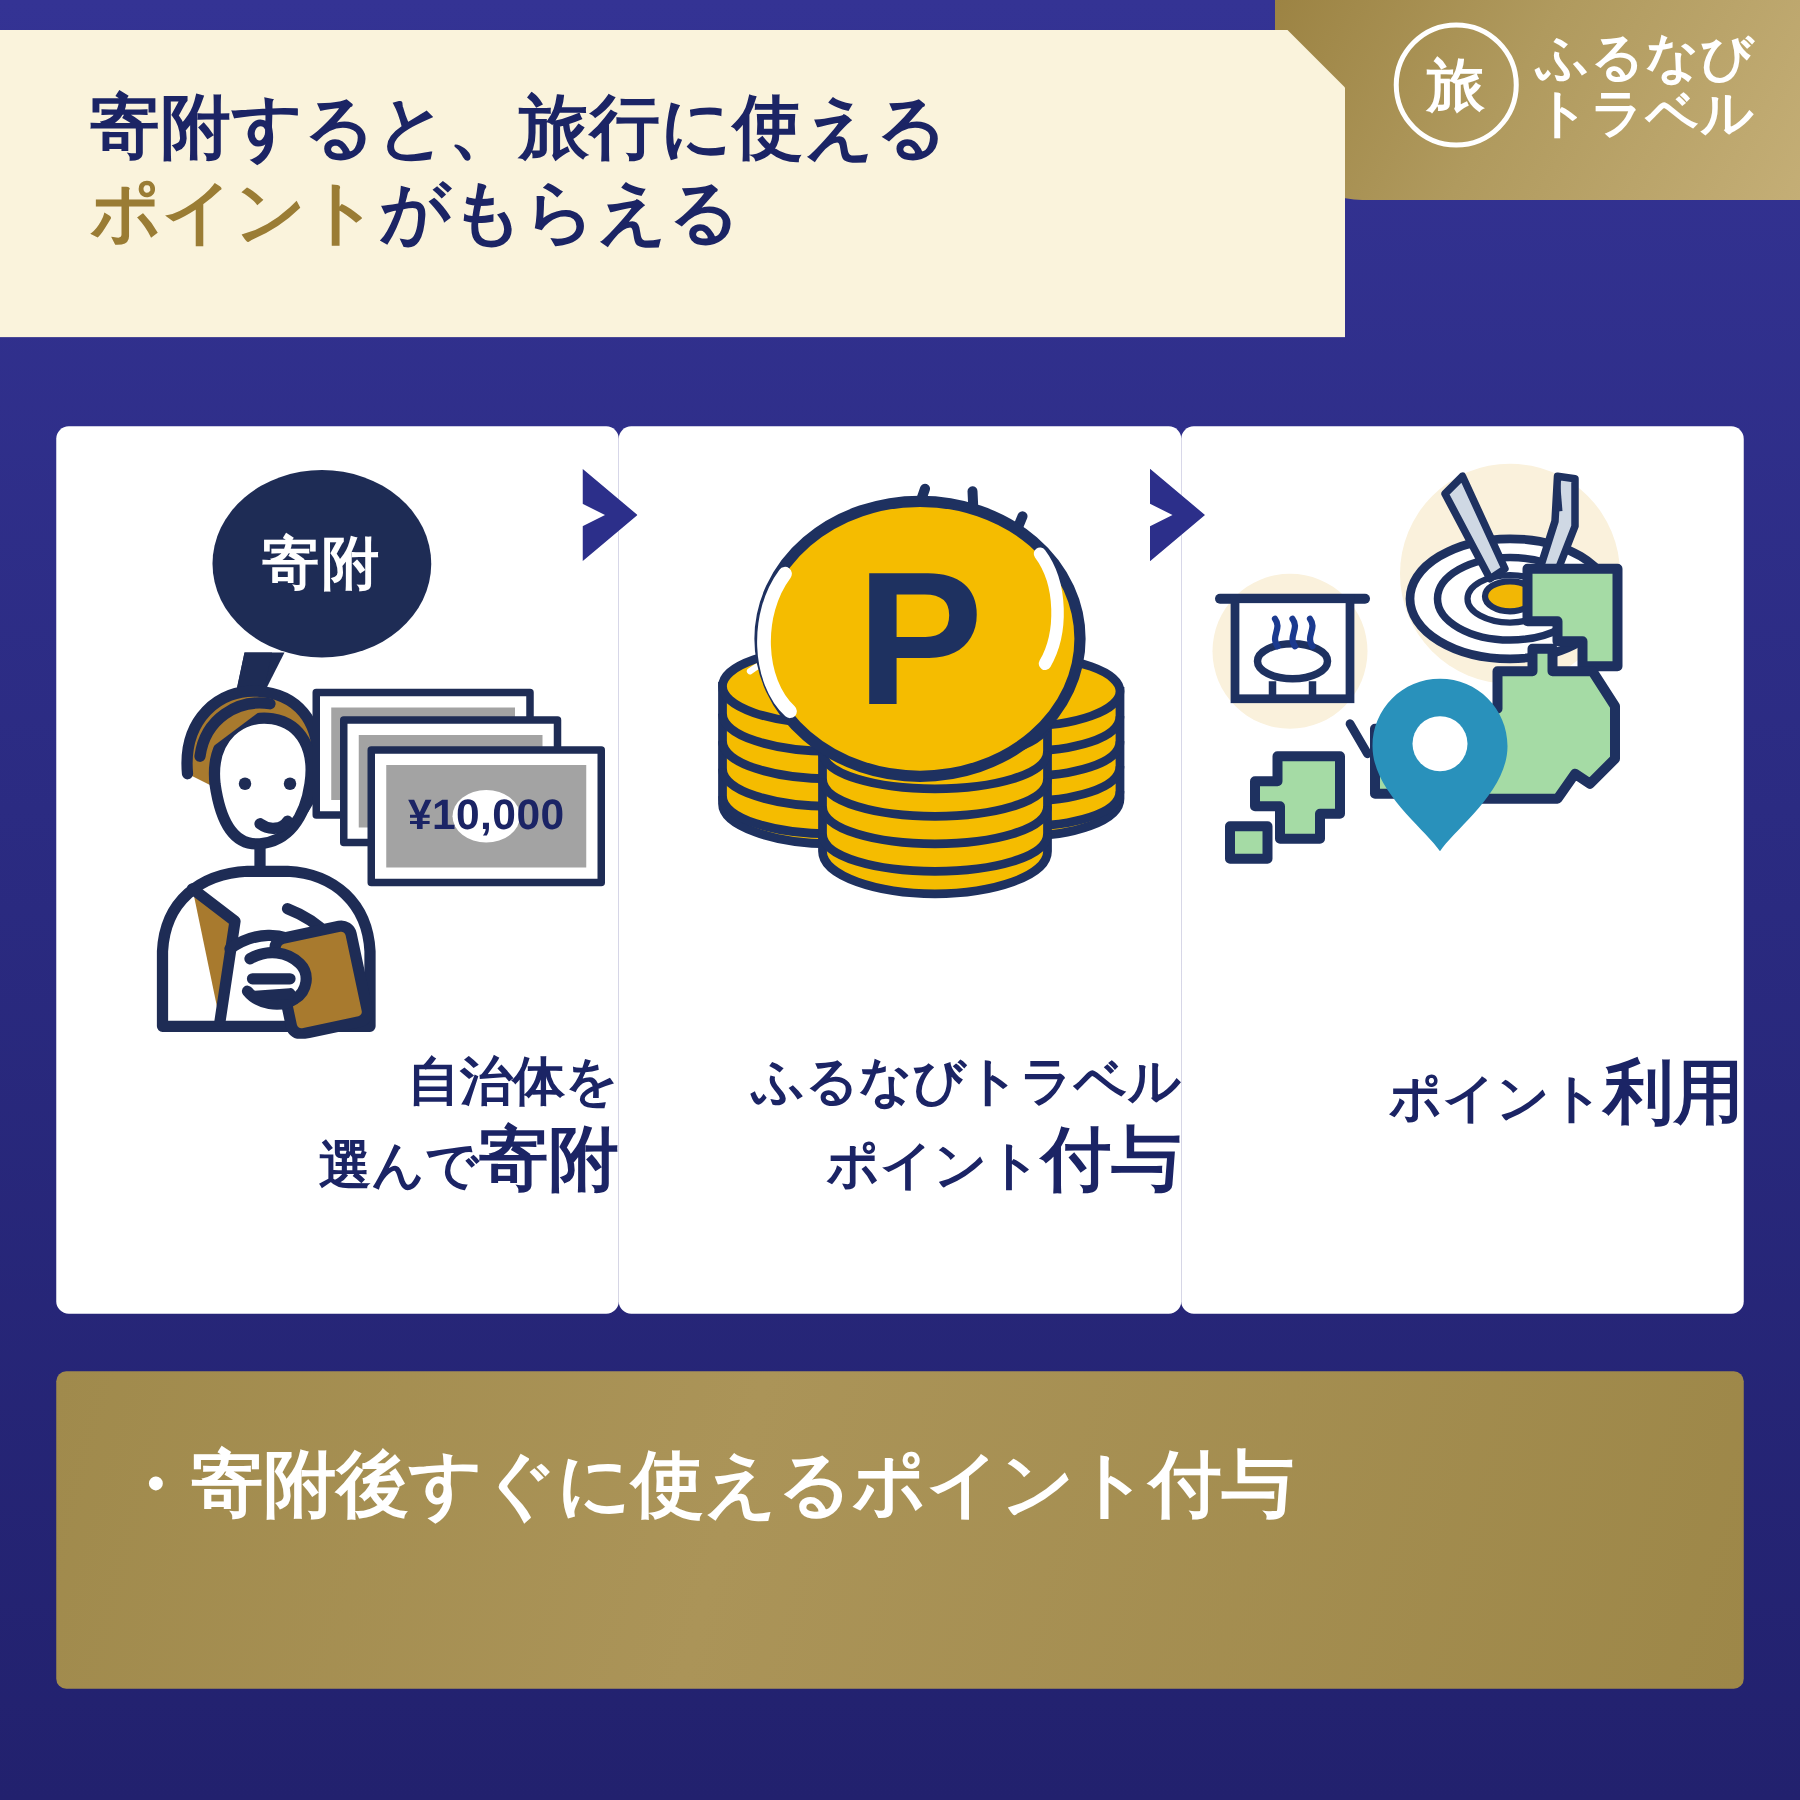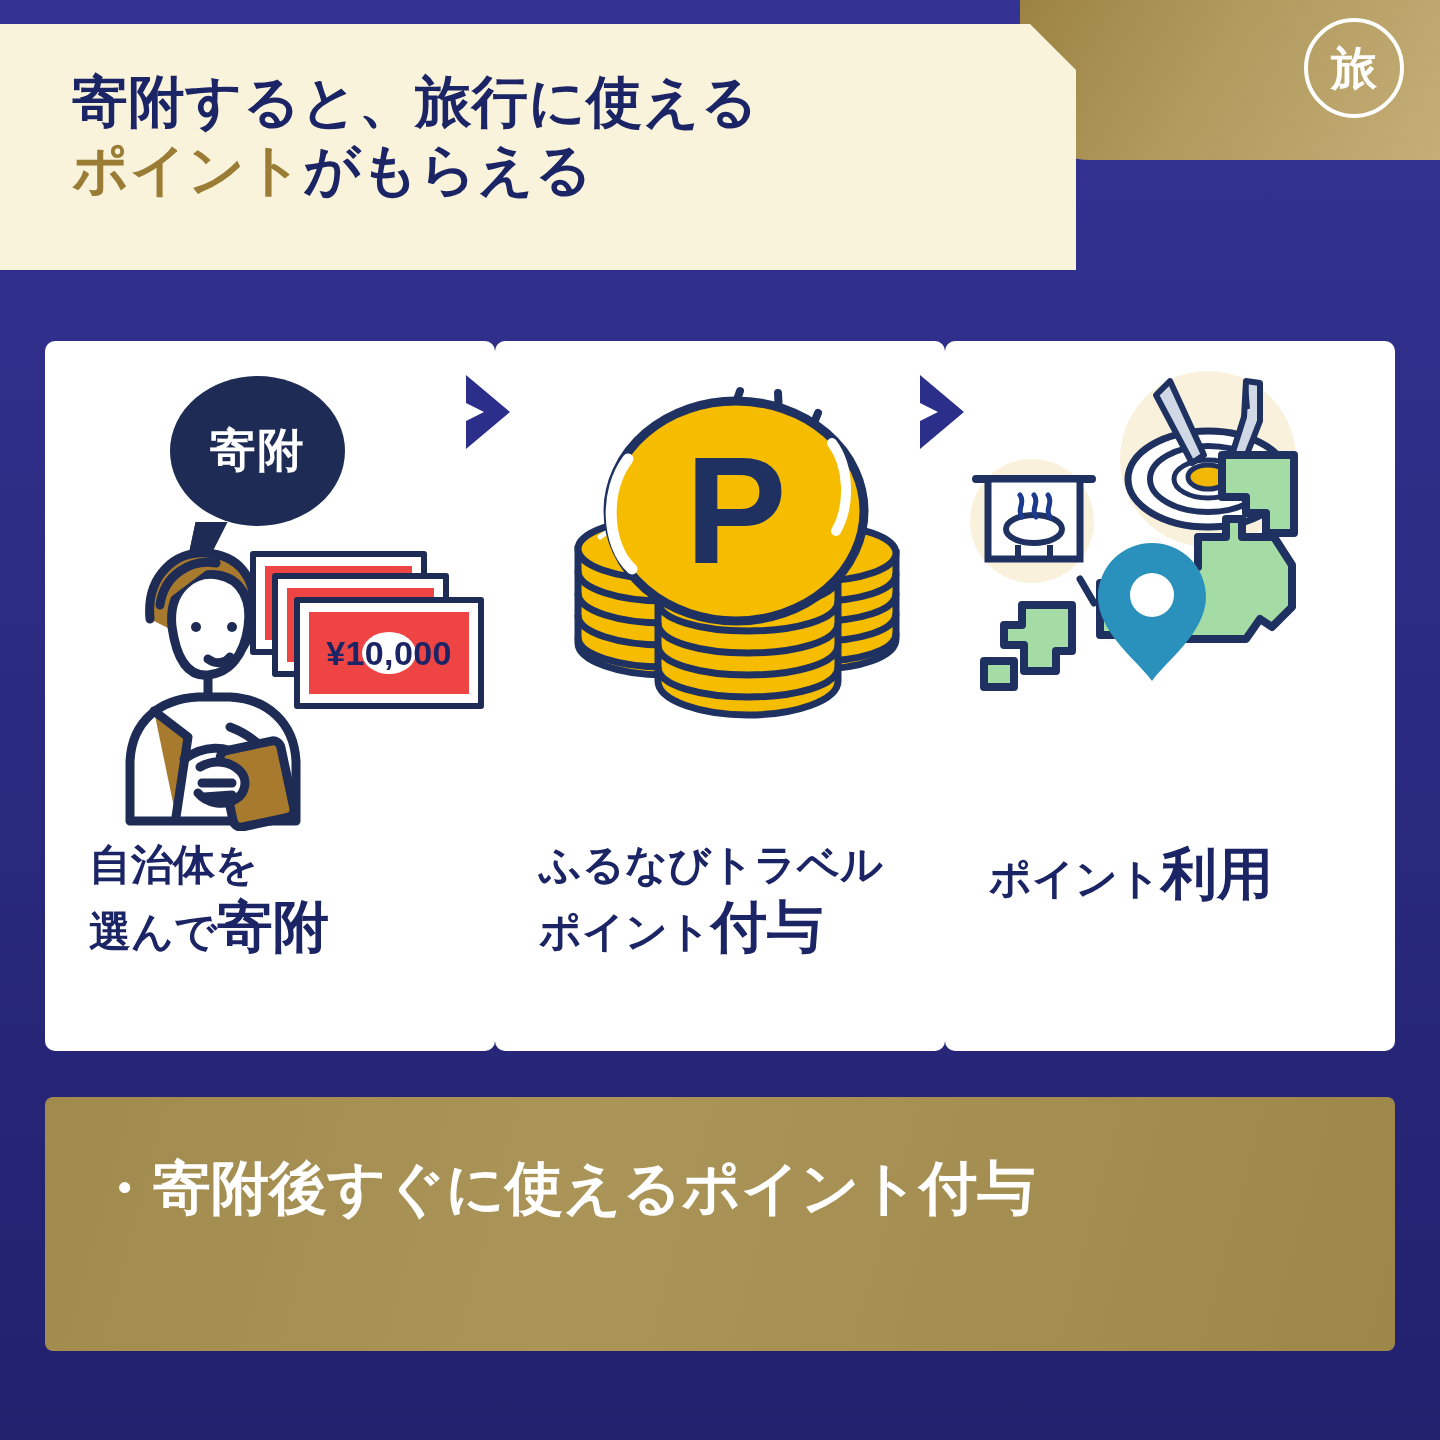--- a/index.html
+++ b/index.html
@@ -43,21 +43,21 @@
 
   
   .cards{position:absolute;left:45px;top:341px;width:1350px;height:710px;display:flex;}
   .card{
     position:relative;flex:1;background:#ffffff;border-radius:10px;
     display:flex;flex-direction:column;align-items:center;
   }
   .card-art{position:relative;width:100%;height:500px;}
   .card-caption{
     position:absolute;left:0;right:0;top:498px;
-    text-align:left;color:#1b2465;font-weight:bold;line-height:1.26;margin-left:44px;
+    text-align:right;color:#1b2465;font-weight:bold;line-height:1.26;
   }
   .cap-l1{font-size:42px;display:block;}
   .cap-l2{font-size:42px;display:block;}
   .cap-big{font-size:56px;}
 
   
   .chev{position:absolute;top:375px;width:44px;height:74px;z-index:5;}
   .chev1{left:466px;}
   .chev2{left:920px;}
 
@@ -69,21 +69,21 @@
   }
   .bubble span{color:#fff;font-size:46px;font-weight:bold;letter-spacing:.04em;}
   .bubble:after{
     content:"";position:absolute;left:22px;bottom:-30px;
     border-left:22px solid #1e2c55;border-right:10px solid transparent;
     border-top:34px solid #1e2c55;border-bottom:0;
     transform:skewX(-12deg);
   }
   .notes{position:absolute;left:205px;top:210px;width:215px;height:160px;}
   .note{position:absolute;border:6px solid #1e2c55;background:#fff;border-radius:3px;}
-  .note-inner{position:absolute;inset:9px;background:#ef4444;}
+  .note-inner{position:absolute;inset:9px;background:#a3a3a3;}
   .note-oval{position:absolute;left:50%;top:50%;width:54px;height:42px;margin-left:-27px;margin-top:-21px;background:#fff;border-radius:50%;}
   .n1{left:0;top:0;width:165px;height:92px;}
   .n2{left:22px;top:22px;width:165px;height:92px;}
   .n3{left:44px;top:46px;width:178px;height:100px;}
   .note-amt{position:absolute;left:0;right:0;top:50%;transform:translateY(-50%);
     text-align:center;color:#1b2465;font-size:34px;font-weight:bold;letter-spacing:.01em;}
 
   
   .panel{
     position:absolute;left:45px;top:1097px;width:1350px;height:254px;
@@ -109,20 +109,24 @@
     <div class="header-cream-fill"></div>
 
     <div class="title">
       <span>寄附すると、旅行に使える</span><br>
       <span class="gold">ポイント</span><span>がもらえる</span>
     </div>
 
     <div class="logo">
       <div class="logo-circle">
         <span>旅</span>
+      </div>
+      <div class="logo-text">
+        <span class="l1">ふるなび</span>
+        <span class="l2">トラベル</span>
       </div>
     </div>
   </div>
 
   <div class="cards">
 
     <div class="card">
       <div class="card-art">
 
         <div class="bubble">

